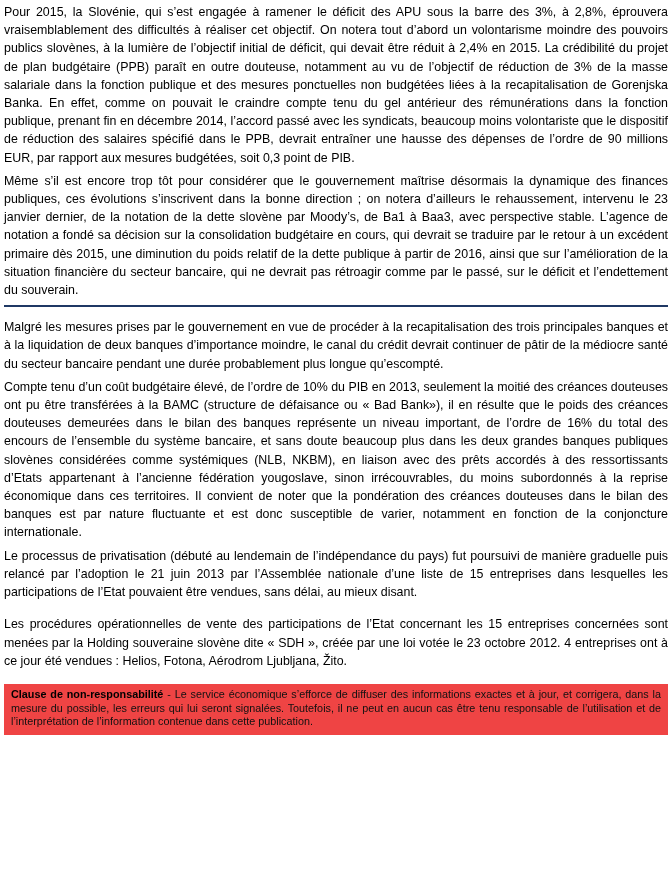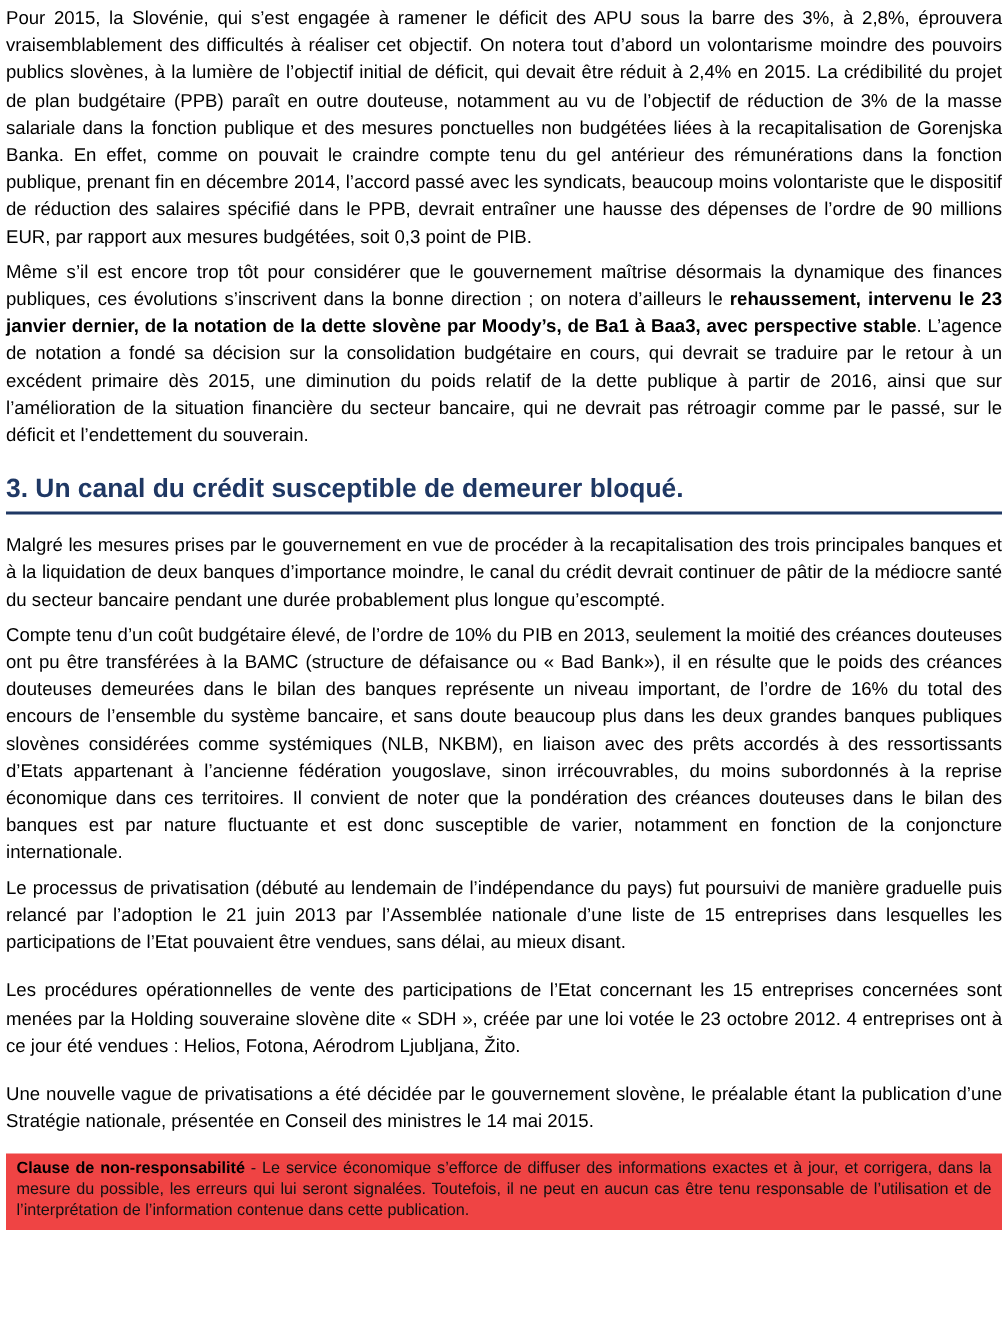--- a/index.html
+++ b/index.html
@@ -25,21 +25,21 @@
     margin: 0 0 5px 0;
     font-size: 12.4px;
     line-height: 18.2px;
     text-align: justify;
     color: #000000;
   }
   p.body-para.gap-after {
     margin-bottom: 14px;
   }
   .bold-inline {
-    font-weight: bold;
+    font-weight: normal;
   }
   .italic-inline {
   }
   h2.section-heading {
     margin: 16px 0 0 0;
     font-size: 17.6px;
     line-height: 20px;
     font-weight: bold;
     color: #1F3864;
     text-align: left;
@@ -69,29 +69,27 @@
 </style>
 </head>
 <body>
 
 <div class="page">
 
   <p class="body-para">Pour 2015, la Slovénie, qui s’est engagée à ramener le déficit des APU sous la barre des 3%, à 2,8%, éprouvera vraisemblablement des difficultés à réaliser cet objectif. On notera tout d’abord un volontarisme moindre des pouvoirs publics slovènes, à la lumière de l’objectif initial de déficit, qui devait être réduit à 2,4% en 2015. La crédibilité du projet de plan budgétaire (PPB) paraît en outre douteuse, notamment au vu de l’objectif de réduction de 3% de la masse salariale dans la fonction publique et des mesures ponctuelles non budgétées liées à la recapitalisation de Gorenjska Banka. En effet, comme on pouvait le craindre compte tenu du gel antérieur des rémunérations dans la fonction publique, prenant fin en décembre 2014, l’accord passé avec les syndicats, beaucoup moins volontariste que le dispositif de réduction des salaires spécifié dans le PPB, devrait entraîner une hausse des dépenses de l’ordre de 90 millions EUR, par rapport aux mesures budgétées, soit 0,3 point de PIB.</p>
 
   <p class="body-para"><span>Même s’il est encore trop tôt pour considérer que le gouvernement maîtrise désormais la dynamique des finances publiques, ces évolutions s’inscrivent dans la bonne direction ; on notera d’ailleurs le </span><span class="bold-inline">rehaussement, intervenu le 23 janvier dernier, de la notation de la dette slovène par Moody’s, de Ba1 à Baa3, avec perspective stable</span><span>. L’agence de notation a fondé sa décision sur la consolidation budgétaire en cours, qui devrait se traduire par le retour à un excédent primaire dès 2015, une diminution du poids relatif de la dette publique à partir de 2016, ainsi que sur l’amélioration de la situation financière du secteur bancaire, qui ne devrait pas rétroagir comme par le passé, sur le déficit et l’endettement du souverain.</span></p>
 
-  <h2 class="section-heading">3. Un canal du crédit susceptible de demeurer bloqué.</h2>
   <hr class="heading-rule">
 
   <p class="body-para">Malgré les mesures prises par le gouvernement en vue de  procéder à la recapitalisation des trois principales banques et à la liquidation de deux banques d’importance moindre, le canal du crédit devrait continuer de pâtir de la médiocre santé du secteur bancaire pendant une durée probablement plus longue qu’escompté.</p>
 
   <p class="body-para"><span>Compte tenu d’un coût budgétaire élevé, de l’ordre de 10% du PIB en 2013, seulement la moitié des créances douteuses ont pu être transférées à la BAMC (structure de défaisance ou « </span><span class="italic-inline">Bad Bank</span><span>»), il en résulte que le poids des créances douteuses demeurées dans le bilan des banques représente un niveau important, de l’ordre de 16% du total des encours de l’ensemble du système bancaire, et sans doute beaucoup plus dans les deux grandes banques publiques slovènes considérées comme systémiques (NLB, NKBM), en liaison avec des prêts accordés à des ressortissants d’Etats appartenant à l’ancienne fédération yougoslave, sinon irrécouvrables, du moins subordonnés à la reprise économique dans ces territoires. Il convient de noter que la pondération des créances douteuses dans le bilan des banques est par nature fluctuante et est donc susceptible de varier, notamment en fonction de la conjoncture internationale.</span></p>
 
 
   <p class="body-para gap-after">Le processus de privatisation (débuté au lendemain de l’indépendance du pays) fut poursuivi de manière graduelle puis relancé par l’adoption le 21 juin 2013 par l’Assemblée nationale d’une liste de 15 entreprises dans lesquelles les participations de l’Etat pouvaient être vendues, sans délai, au mieux disant.</p>
 
   <p class="body-para gap-after">Les procédures opérationnelles de vente des participations de l’Etat concernant les 15 entreprises concernées sont menées par la Holding souveraine slovène dite « SDH », créée par une loi votée le 23 octobre 2012. 4 entreprises ont à ce jour été vendues : Helios, Fotona, Aérodrom Ljubljana, Žito.</p>
 
-  <p class="body-para">Une nouvelle vague de privatisations a été décidée par le gouvernement slovène, le préalable étant la publication d’une Stratégie nationale, présentée en Conseil des ministres le 14 mai 2015.</p>
 
   <div class="disclaimer-box"><span class="disclaimer-title">Clause de non-responsabilité</span><span> - </span><span>Le service économique s’efforce de diffuser des informations exactes et à jour, et corrigera, dans la mesure du possible, les erreurs qui lui seront signalées. Toutefois, il ne peut en aucun cas être tenu responsable de l’utilisation et de l’interprétation de l’information contenue dans cette publication.</span></div>
 
 </div>
 
 </body></html>

